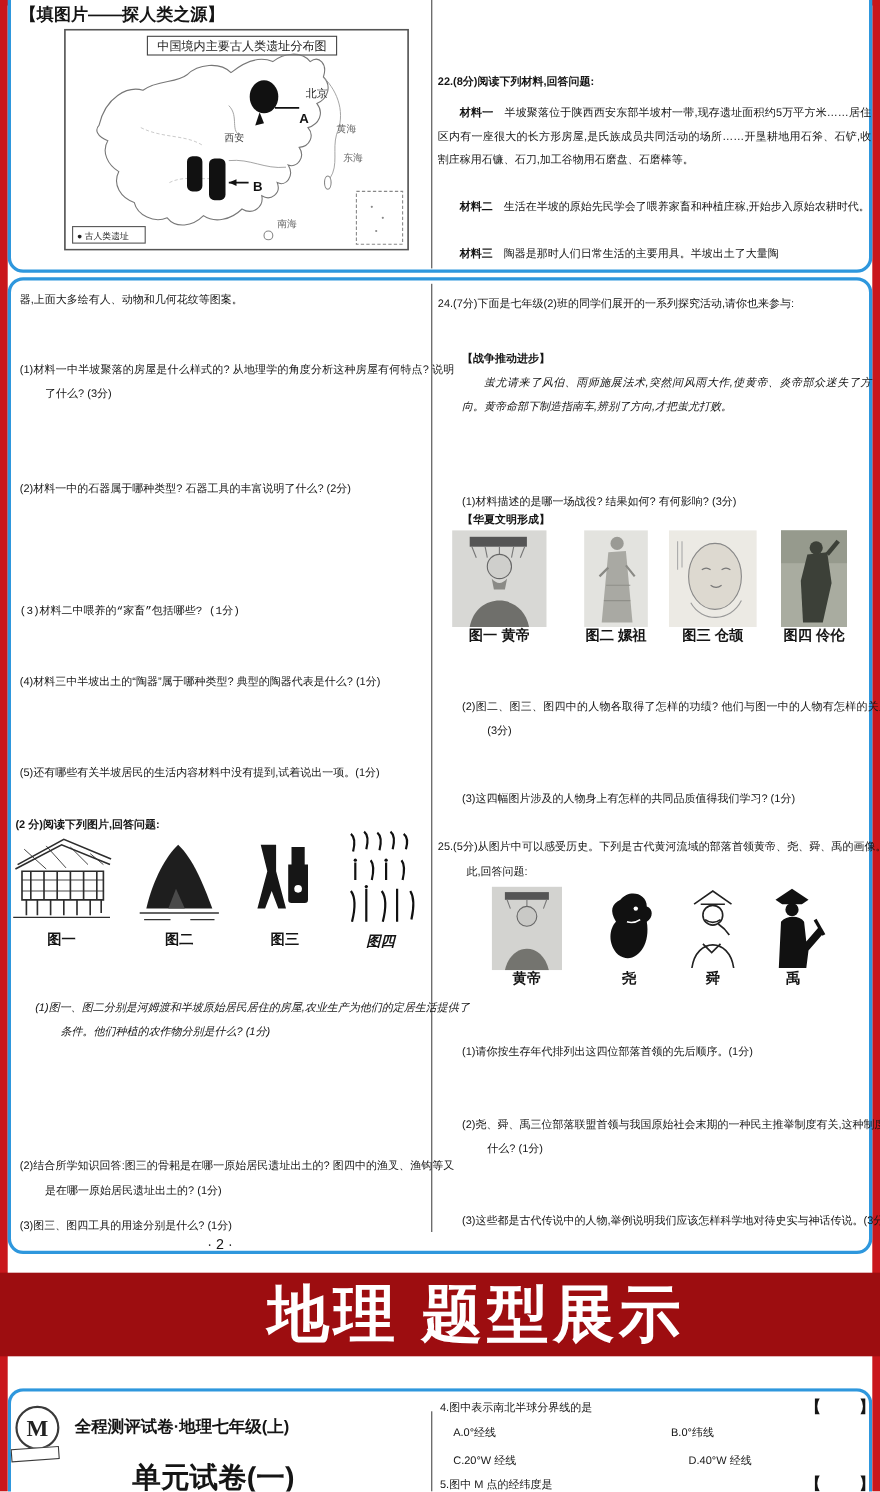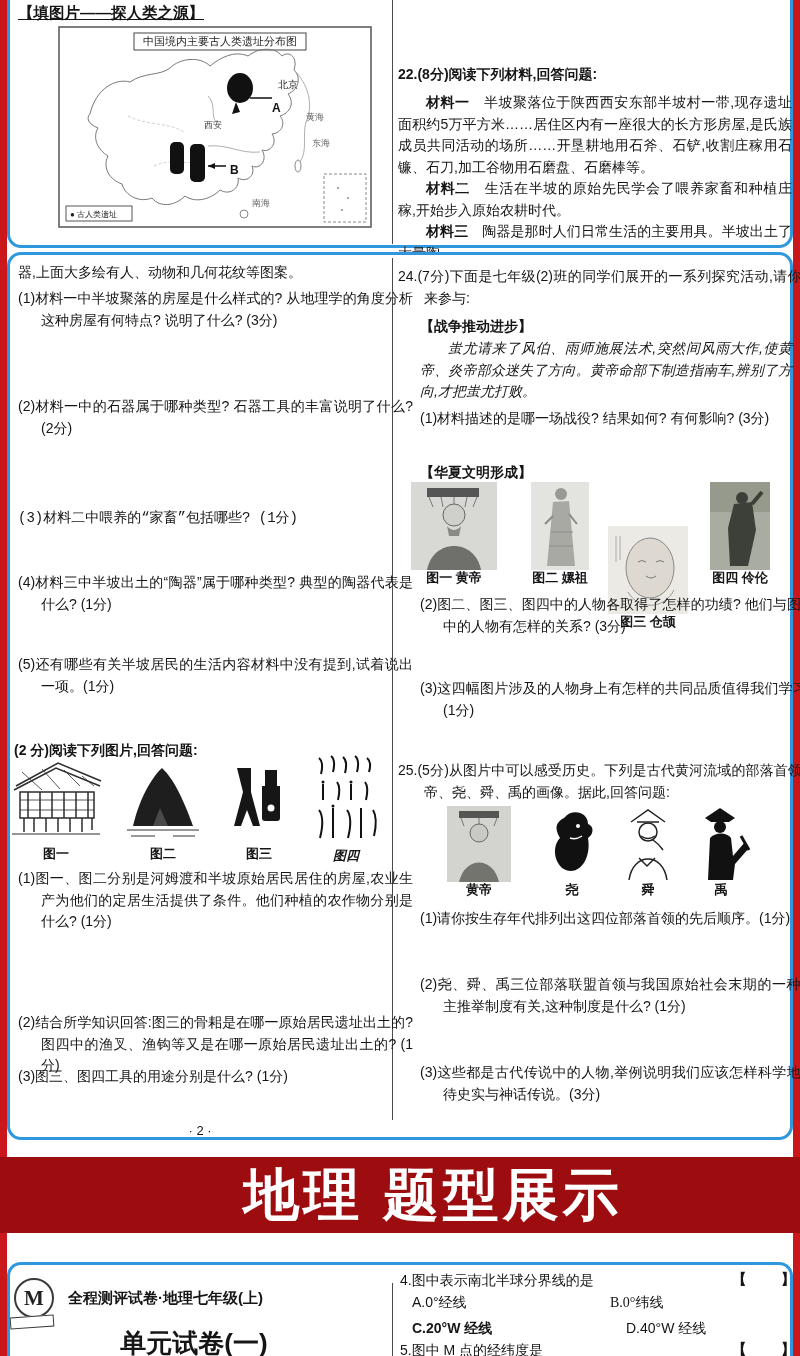--- a/index.html
+++ b/index.html
@@ -10,26 +10,26 @@
     width:800px;height:1356px;position:relative;background:#fff;overflow:hidden;
     font-family:"Liberation Sans","DejaVu Sans",sans-serif;color:var(--ink);
   }
   .abs{position:absolute;}
   .frame{background:var(--red);}
   .page{
     position:absolute;background:#fff;border:3px solid var(--blue);
     border-radius:14px;box-sizing:border-box;
   }
   .vdiv{position:absolute;width:1px;background:#4a4a4a;}
-  .txt{font-size:14px;line-height:21.5px;text-align:justify;color:var(--ink);}
-  .hang{padding-left:23px;text-indent:-23px;}
+  .txt{font-size:10px;line-height:21.5px;text-align:justify;color:var(--ink);}
+  .hang{padding-left:23px;text-indent:-23px;margin-top:38px;}
   .hang26{padding-left:26px;text-indent:-26px;}
   .ind2{text-indent:2em;}
   .bold{font-weight:bold;}
-  .sec{font-size:15.5px;font-weight:bold;text-decoration:underline;}
+  .sec{font-size:15.5px;font-weight:bold;}
   .cap{font-size:13px;font-weight:bold;text-align:center;line-height:16px;}
   .figcell{position:absolute;text-align:center;}
   .figcell svg{display:block;margin:0 auto;}
   .bracket{font-size:14.5px;font-weight:bold;letter-spacing:10px;}
   .banner-text{
     width:100%;text-align:center;color:#fff;font-weight:bold;
     font-size:56px;line-height:76px;letter-spacing:4px;
   }
   .logo-circle{
     width:36px;height:36px;border:2px solid #3a3a3a;border-radius:50%;
@@ -153,21 +153,21 @@
         <path d="M50,56 v30"></path>
         <path d="M62,58 q5,8 1,26"></path>
     </g>
     <circle cx="12" cy="30" r="1.5" fill="#111"></circle>
       <circle cx="40" cy="30" r="1.5" fill="#111"></circle>
       <circle cx="22" cy="54" r="1.5" fill="#111"></circle>
   </svg>
   <div class="cap">图四</div>
 </div>
 
-<p class="abs txt hang" style="left:18px;top:868px;width:372px;">(1)图一、图二分别是河姆渡和半坡原始居民居住的房屋,农业生产为他们的定居生活提供了条件。他们种植的农作物分别是什么? (1分)</p>
+<p class="abs txt hang" style="left:32px;top:868px;width:372px;font-style:italic;">(1)图一、图二分别是河姆渡和半坡原始居民居住的房屋,农业生产为他们的定居生活提供了条件。他们种植的农作物分别是什么? (1分)</p>
 <p class="abs txt hang" style="left:18px;top:1012px;width:372px;">(2)结合所学知识回答:图三的骨耜是在哪一原始居民遗址出土的? 图四中的渔叉、渔钩等又是在哪一原始居民遗址出土的? (1分)</p>
 <p class="abs txt hang" style="left:18px;top:1066px;width:372px;">(3)图三、图四工具的用途分别是什么? (1分)</p>
 <p class="abs txt" style="left:160px;top:1120px;width:80px;text-align:center;font-size:13px;">· 2 ·</p>
 
 <p class="abs txt hang26" style="left:398px;top:266px;width:392px;">24.(7分)下面是七年级(2)班的同学们展开的一系列探究活动,请你也来参与:</p>
 <p class="abs txt bold" style="left:420px;top:316px;width:370px;">【战争推动进步】</p>
 <p class="abs txt ind2" style="left:420px;top:338px;width:372px;font-style:italic;">蚩尤请来了风伯、雨师施展法术,突然间风雨大作,使黄帝、炎帝部众迷失了方向。黄帝命部下制造指南车,辨别了方向,才把蚩尤打败。</p>
 <p class="abs txt hang" style="left:420px;top:408px;width:372px;">(1)材料描述的是哪一场战役? 结果如何? 有何影响? (3分)</p>
 <p class="abs txt bold" style="left:420px;top:462px;width:370px;">【华夏文明形成】</p>
 
@@ -185,21 +185,21 @@
 <div class="figcell" style="left:524px;top:482px;width:72px;">
   <svg width="58" height="88" viewBox="0 0 58 88">
     <rect width="58" height="88" fill="#e3e3df"></rect>
     <circle cx="30" cy="12" r="6" fill="#9a9a95"></circle>
     <path d="M22,20 L38,19 L44,84 L16,84 Z" fill="#a9a9a3"></path>
     <path d="M22,34 l-8,8 M38,32 l8,10" stroke="#8a8a85" stroke-width="2" fill="none"></path>
     <path d="M20,50 h22 M18,64 h24" stroke="#8f8f89" stroke-width="1"></path>
   </svg>
   <div class="cap">图二 嫘祖</div>
 </div>
-<div class="figcell" style="left:606px;top:482px;width:84px;margin-top:44px;">
+<div class="figcell" style="left:606px;top:482px;width:84px;">
   <svg width="80" height="88" viewBox="0 0 80 88">
     <rect width="80" height="88" fill="#eceae4"></rect>
     <ellipse cx="42" cy="42" rx="24" ry="30" fill="#ddd9d0" stroke="#888"></ellipse>
     <path d="M30,36 q4,-3 8,0 M48,36 q4,-3 8,0 M38,50 q5,4 10,0" stroke="#777" fill="none"></path>
     <path d="M20,66 C30,84 56,84 66,64" stroke="#999" fill="none"></path>
     <path d="M8,10 v26 M12,10 v24" stroke="#aaa" stroke-width="1"></path>
   </svg>
   <div class="cap">图三 仓颉</div>
 </div>
 <div class="figcell" style="left:706px;top:482px;width:68px;">
@@ -271,17 +271,17 @@
 <div class="abs" style="left:14px;top:1278px;">
   <div class="logo-circle">M</div>
   <div class="logo-ribbon" style="margin:-2px 0 0 -4px;"></div>
 </div>
 <p class="abs txt bold" style="left:68px;top:1287px;width:300px;font-size:15px;">全程测评试卷·地理七年级(上)</p>
 <p class="abs bold" style="left:18px;top:1326px;width:352px;text-align:center;font-size:26px;">单元试卷(一)</p>
 
 <p class="abs txt bold" style="left:400px;top:1270px;width:330px;font-weight:normal;">4.图中表示南北半球分界线的是</p>
 <p class="abs bracket" style="left:732px;top:1270px;">【　】</p>
 <p class="abs txt" style="left:412px;top:1292px;width:190px;">A.0°经线</p>
-<p class="abs txt" style="left:610px;top:1292px;width:180px;font-family:Liberation Serif, serif;">B.0°纬线</p>
-<p class="abs txt" style="left:412px;top:1318px;width:190px;font-weight:bold;">C.20°W 经线</p>
+<p class="abs txt" style="left:610px;top:1292px;width:180px;">B.0°纬线</p>
+<p class="abs txt" style="left:412px;top:1318px;width:190px;">C.20°W 经线</p>
 <p class="abs txt" style="left:626px;top:1318px;width:180px;">D.40°W 经线</p>
 <p class="abs txt" style="left:400px;top:1340px;width:330px;">5.图中 M 点的经纬度是</p>
 <p class="abs bracket" style="left:732px;top:1340px;">【　】</p>
 
 </body></html>

